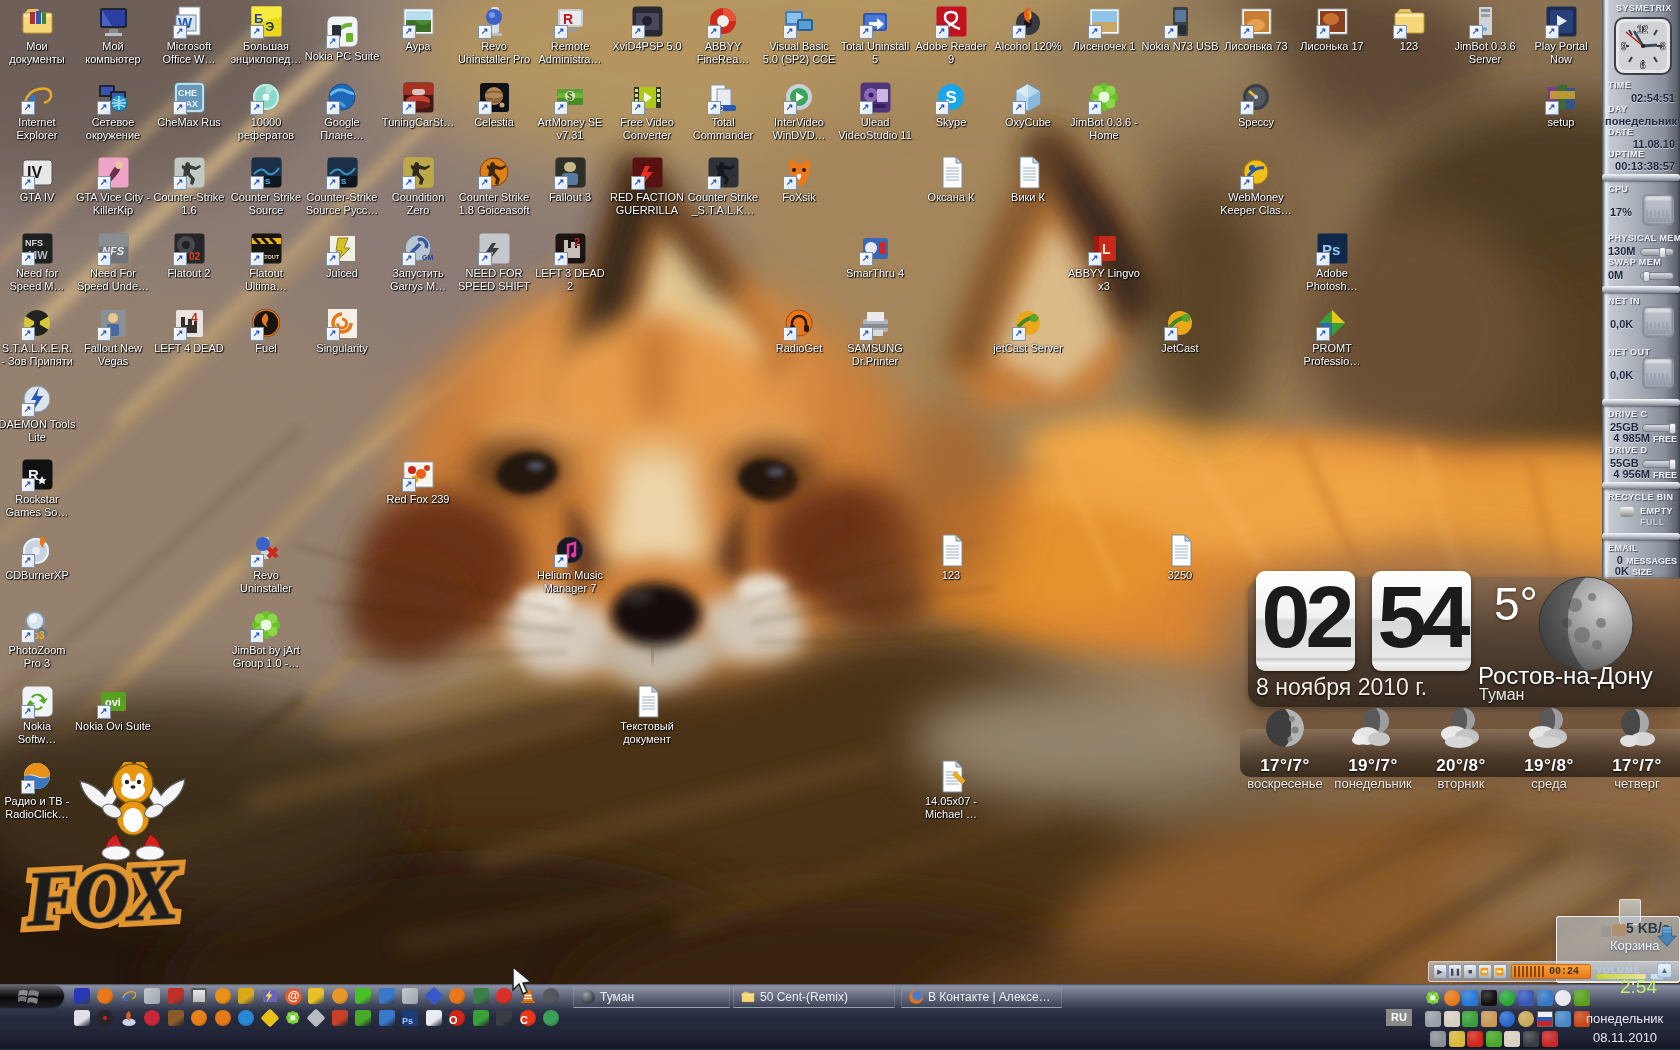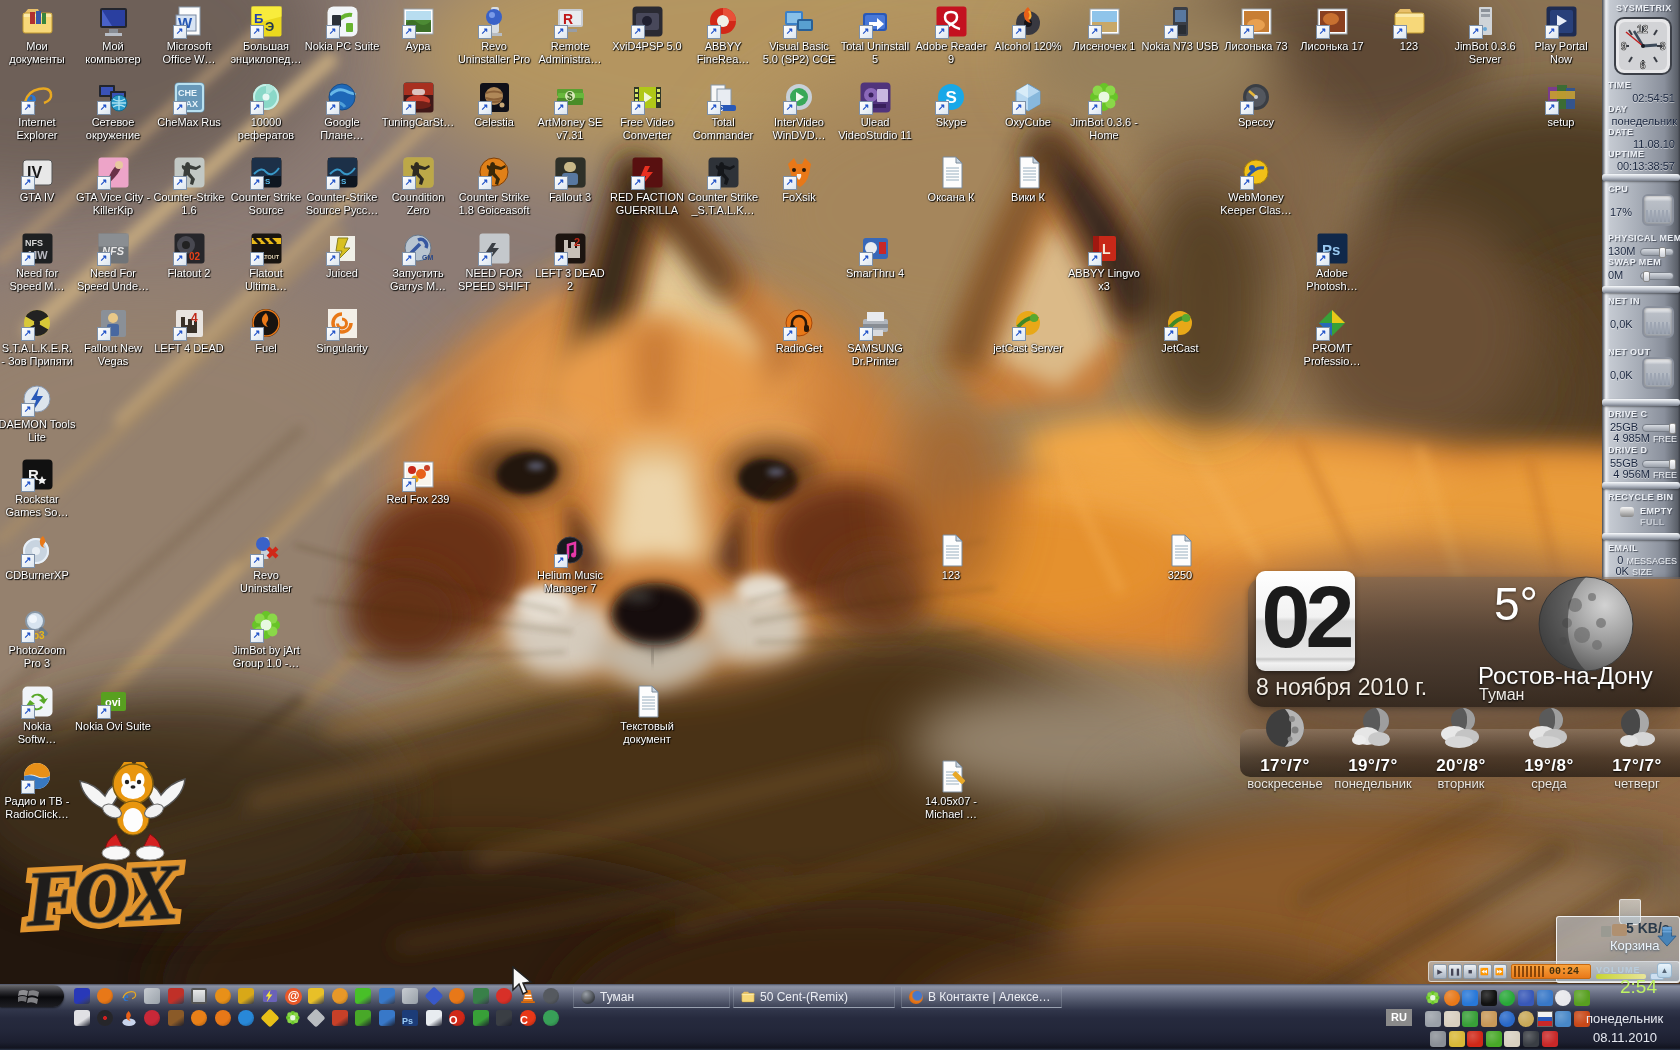--- a/index.html
+++ b/index.html
@@ -165,21 +165,21 @@
 <line x1="1310" y1="1000" x2="1560" y2="850" stroke="#4a3118" stroke-width="12"></line>
 <line x1="1400" y1="1030" x2="1640" y2="880" stroke="#523618" stroke-width="10"></line>
 <line x1="1300" y1="900" x2="1500" y2="800" stroke="#5e401e" stroke-width="9"></line>
 <line x1="1480" y1="1040" x2="1680" y2="930" stroke="#443018" stroke-width="10"></line>
 </g>
 
 <ellipse cx="1450" cy="635" rx="240" ry="80" fill="#7a695c" opacity=".7" filter="url(#b25)"></ellipse>
 </svg>
 <style>
 #sbar .sbt{position:absolute;font-size:9px;font-weight:bold;color:#eef1f6;letter-spacing:.4px;text-shadow:1px 1px 1px #4a505c;white-space:nowrap;z-index:2}
-#sbar .sbv{position:absolute;font-size:11px;font-weight:normal;color:#1c2840;white-space:nowrap;text-shadow:0 1px 0 rgba(255,255,255,.5);z-index:2}
+#sbar .sbv{position:absolute;font-size:11px;font-weight:bold;color:#1c2840;white-space:nowrap;text-shadow:0 1px 0 rgba(255,255,255,.5);z-index:2}
 #sbar .sbv .fr{font-size:9px;color:#eef1f6;text-shadow:1px 1px 1px #4a505c}
 #sbar .div3d{position:absolute;left:0;width:78px;height:7px;background:linear-gradient(180deg,#f8fafc,#b8bec8 55%,#787e8a);border-radius:3px;box-shadow:0 1px 2px rgba(0,0,0,.4)}
 #sbar .gbox{position:absolute;width:32px;height:32px;border-radius:6px;background:linear-gradient(180deg,#fdfdfe,#b9bec6 20%,#a8aeb8);border:2px solid #8a909c;box-shadow:inset 0 0 3px #777;z-index:2}
 #sbar .gbox::after{content:"";position:absolute;left:2px;bottom:2px;width:24px;height:12px;background:linear-gradient(90deg,#9aa2b0 2px,transparent 2px) 0 0/4px 100%,linear-gradient(0deg,#8a93a2,#b8bec8);opacity:.8}
 #sbar .slid{position:absolute;width:34px;height:8px;background:linear-gradient(180deg,#d8dce2,#989ea8);border-radius:4px;border:1px solid #787e88;z-index:2}
 #sbar .slid i{position:absolute;top:-2px;width:7px;height:11px;background:linear-gradient(180deg,#fff,#c8ccd4);border:1px solid #888;border-radius:2px}
 .card{width:99px;height:100px;border-radius:9px;background:linear-gradient(180deg,#ffffff 0%,#f2f2f2 46%,#d8d8d8 50%,#e8e8e8 86%,#c8c8c8 88%,#f2f2f2 92%,#e0e0e0);box-shadow:0 2px 5px rgba(0,0,0,.45);font-size:88px;font-weight:bold;color:#1b1b1b;text-align:center;line-height:92px;letter-spacing:-5px;z-index:2}
 .wd{position:absolute;top:706px;width:88px;text-align:center;z-index:2}
 .wd b{display:block;margin-top:2px;font-size:17px;color:#fff;text-shadow:0 1px 2px #000;letter-spacing:.5px}
 .wd span{display:block;font-size:13px;color:#eae6e0;text-shadow:0 1px 2px #000}
@@ -253,21 +253,21 @@
     </div>
 <div class="ic" style="left:227px;top:5px">
       <div class="g sc"><svg width="33" height="33" viewBox="0 0 33 33">
           <rect x="1.5" y="1.5" width="30" height="30" rx="2" fill="#ead81e"></rect>
           <path d="M1.5,1.5 h30 v10 l-30,8z" fill="#f8ec3c"></path>
           <text x="4" y="18" fill="#2040b0" font-size="13" font-weight="bold" font-family="Liberation Sans">Б</text>
           <text x="15" y="26" fill="#203850" font-size="13" font-weight="bold" font-family="Liberation Sans">Э</text>
         </svg></div>
       <div class="l">Большая<br>энциклопед…</div>
     </div>
-<div class="ic" style="left:303px;top:5px">
+<div class="ic" style="left:303px;top:15px">
       <div class="g sc"><svg width="33" height="33" viewBox="0 0 33 33">
           <rect x="1.5" y="1.5" width="30" height="30" rx="6" fill="#f2f5f8"></rect>
           <path d="M8,22 Q16,8 26,10" stroke="#68b430" stroke-width="4" fill="none"></path>
           <rect x="6" y="10" width="9" height="12" rx="1" fill="#2a3038"></rect>
           <rect x="20" y="18" width="7" height="9" rx="1" fill="#68b430"></rect>
         </svg></div>
       <div class="l">Nokia PC Suite</div>
     </div>
 <div class="ic" style="left:379px;top:5px">
       <div class="g sc"><svg width="33" height="33" viewBox="0 0 33 33">
@@ -1056,20 +1056,21 @@
 <div class="sbt" style="left:38px;top:506px">EMPTY</div>
 <div class="sbt" style="left:38px;top:517px;opacity:.55">FULL</div>
 <div class="div3d" style="top:533px"></div>
 <div class="sbt" style="left:6px;top:543px">EMAIL</div>
 <div class="sbv" style="right:3px;top:554px">0 <span class="fr">MESSAGES</span></div>
 <div class="sbv" style="right:28px;top:565px">0K <span class="fr">SIZE</span></div>
 </div>
 
 <div class="ab" style="left:1248px;top:577px;width:432px;height:130px;border-radius:16px 0 0 16px;background:linear-gradient(180deg,rgba(115,95,80,.55),rgba(60,45,35,.62) 45%,rgba(32,24,18,.72));box-shadow:0 2px 6px rgba(0,0,0,.3)"></div>
 <div class="card ab" style="left:1256px;top:571px">02</div>
+<div class="card ab" style="left:1372px;top:571px">54</div>
 <div class="ab" style="left:1256px;top:674px;font-size:23px;color:#f3ede4;text-shadow:0 1px 2px #000">8 ноября 2010 г.</div>
 <div class="ab" style="left:1494px;top:577px;font-size:46px;color:#fff;text-shadow:0 1px 3px rgba(0,0,0,.5)">5°</div>
 <svg class="ab" style="left:1537px;top:575px" width="98" height="98">
 <defs>
         <radialGradient id="mg" cx="70%" cy="30%" r="90%">
 <stop offset="0" stop-color="#d2d2d2"></stop>
           <stop offset=".45" stop-color="#9a9a9a"></stop>
           <stop offset=".75" stop-color="#686868"></stop>
           <stop offset="1" stop-color="#404040"></stop>
         </radialGradient>

